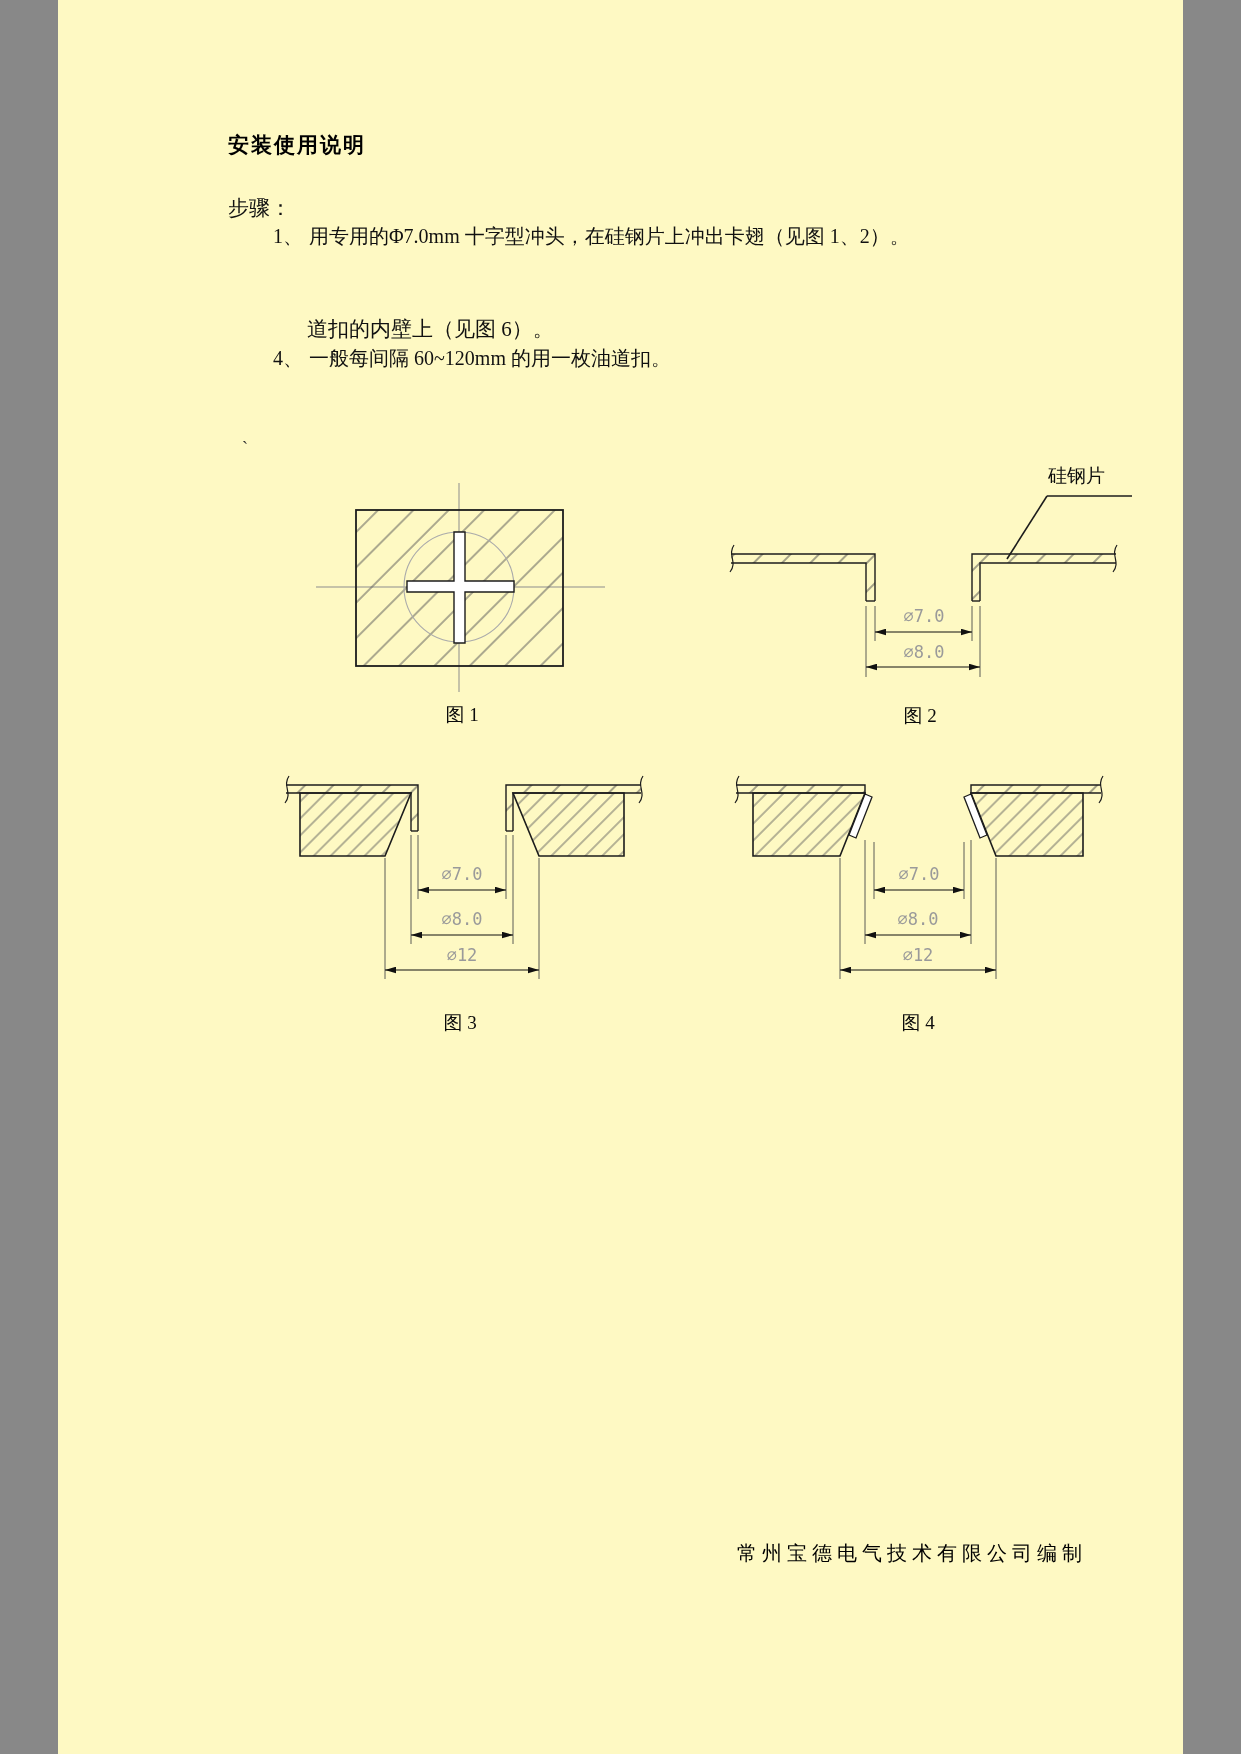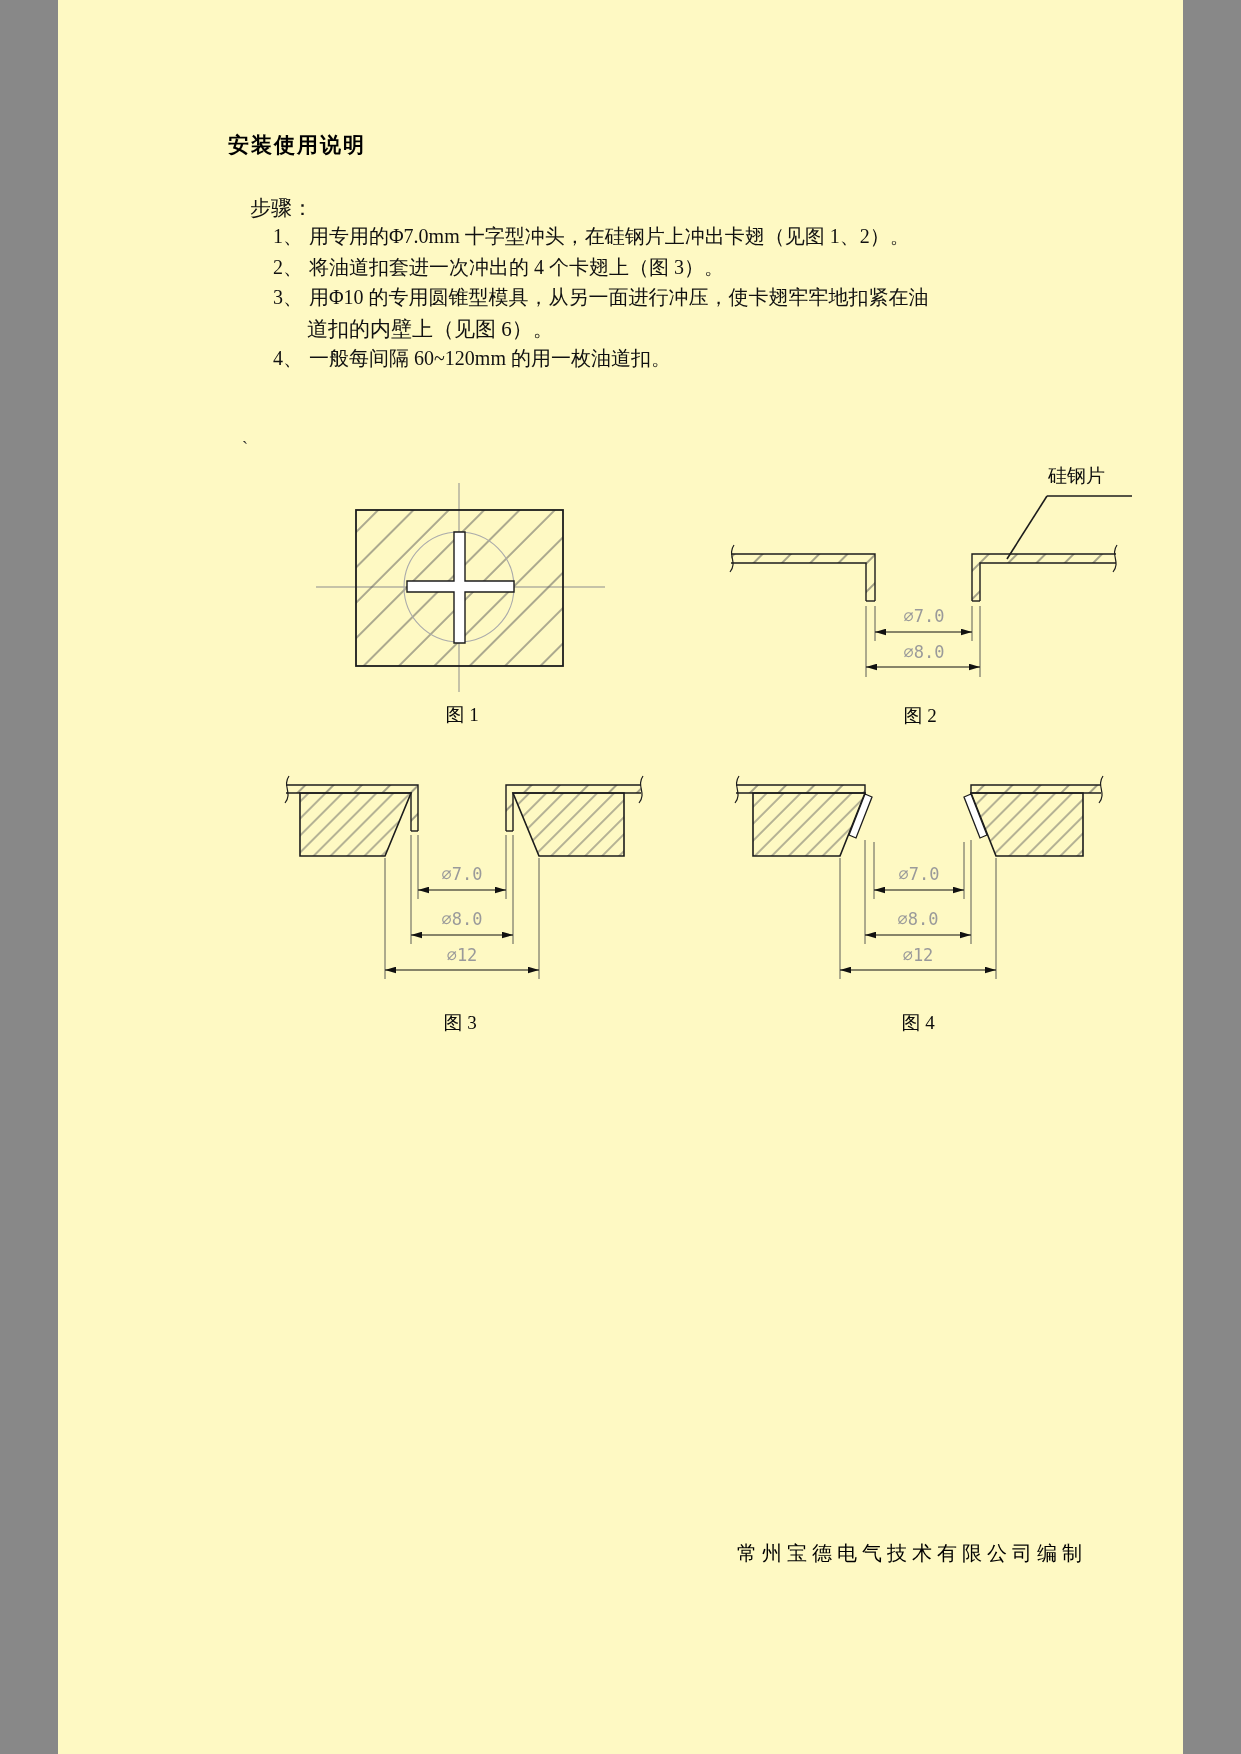--- a/index.html
+++ b/index.html
@@ -6,21 +6,21 @@
   .page{
     position:relative;width:1125px;height:1754px;background:#fef9c3;
     margin:0 auto;overflow:hidden;
     font-family:"Liberation Serif","DejaVu Serif",serif;color:#111;
   }
   .doc-title{
     position:absolute;left:170px;top:131px;
     font-family:"Liberation Sans","DejaVu Sans",sans-serif;
     font-weight:bold;font-size:21px;letter-spacing:2px;color:#000;
   }
-  .steps-heading{position:absolute;left:170px;top:194px;font-size:21px;margin-left:22px;}
+  .steps-heading{position:absolute;left:170px;top:194px;font-size:21px;}
   .step-line{position:absolute;left:215px;font-size:20px;white-space:nowrap;}
   .step-line .num{margin-right:6px;}
   .step-cont{position:absolute;left:249px;font-size:21px;white-space:nowrap;}
   .stray{position:absolute;left:184px;top:438px;font-size:18px;color:#333;}
   .footer{
     position:absolute;left:679px;top:1540px;
     font-family:"Liberation Sans","DejaVu Sans",sans-serif;
     font-weight:normal;font-size:20px;letter-spacing:5px;color:#000;white-space:nowrap;
   }
   svg.drawings{position:absolute;left:0;top:440px;}
@@ -37,23 +37,21 @@
 <body>
 
 <div class="page">
 
   <div class="doc-title">安装使用说明</div>
 
   <div class="steps-heading">步骤：</div>
 
   <div class="step-line" style="top:223px"><span class="num">1、</span><span>用专用的Φ7.0mm 十字型冲头，在硅钢片上冲出卡翅（见图 1、2）。</span></div>
 
-  <div class="step-line" style="top:254px"><span class="num">2、</span><span>将油道扣套进一次冲出的 4 个卡翅上（图 3）。</span></div>
 
-  <div class="step-line" style="top:284px"><span class="num">3、</span><span>用Φ10 的专用圆锥型模具，从另一面进行冲压，使卡翅牢牢地扣紧在油</span></div>
 
   <div class="step-cont" style="top:315px">道扣的内壁上（见图 6）。</div>
 
   <div class="step-line" style="top:345px"><span class="num">4、</span><span>一般每间隔 60~120mm 的用一枚油道扣。</span></div>
 
   <div class="stray">`</div>
 
   <svg class="drawings" width="1241" height="620" viewBox="0 440 1241 620" xmlns="http://www.w3.org/2000/svg">
     <defs>
       <pattern id="h1" patternUnits="userSpaceOnUse" width="25" height="25" patternTransform="rotate(-45)">

